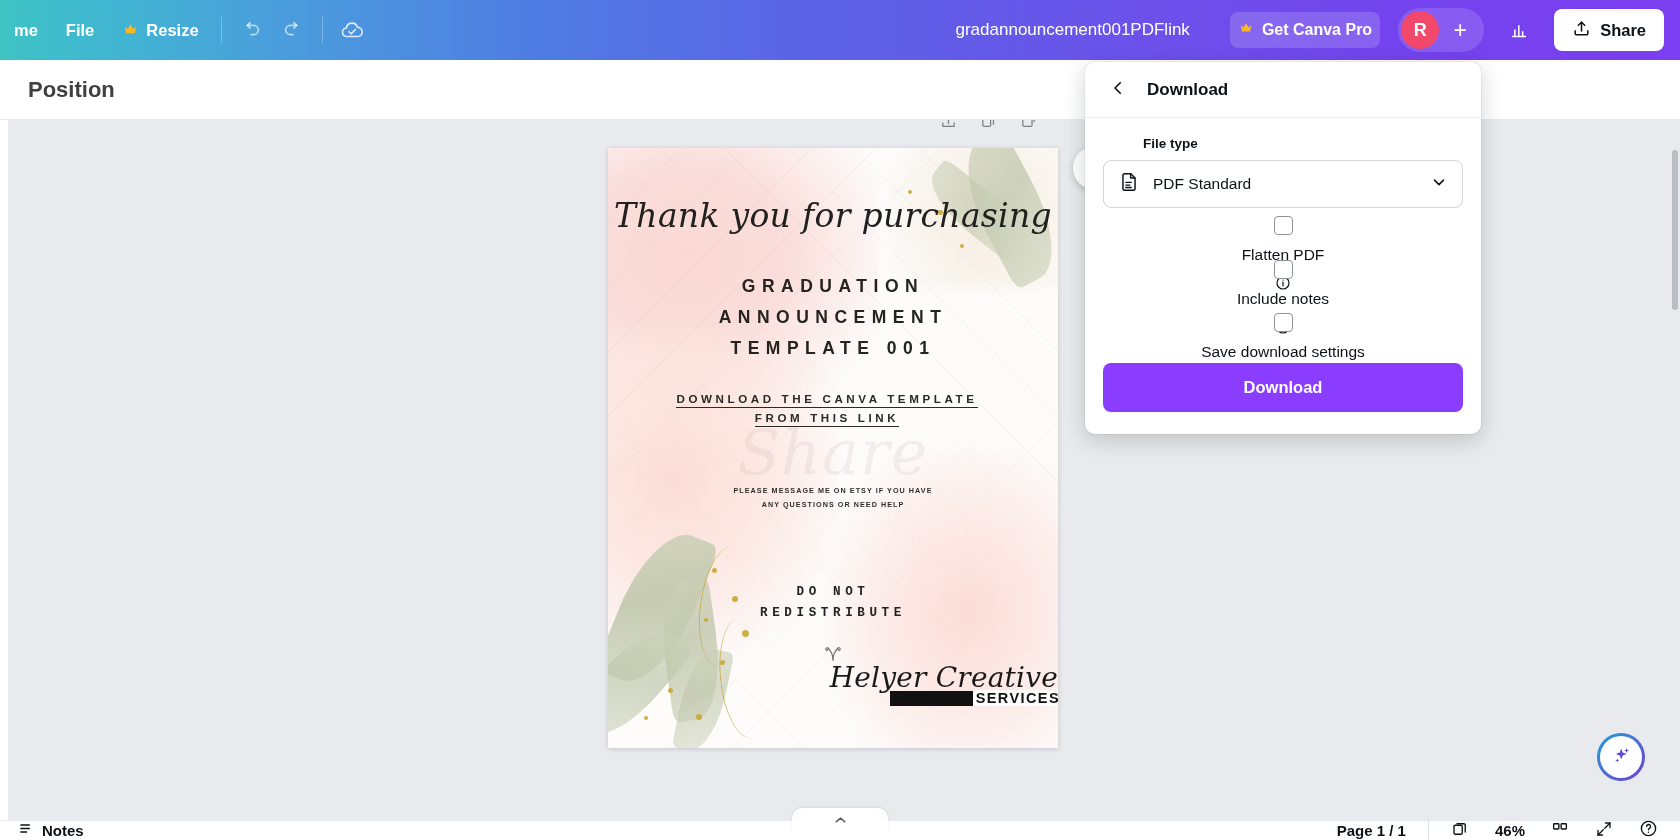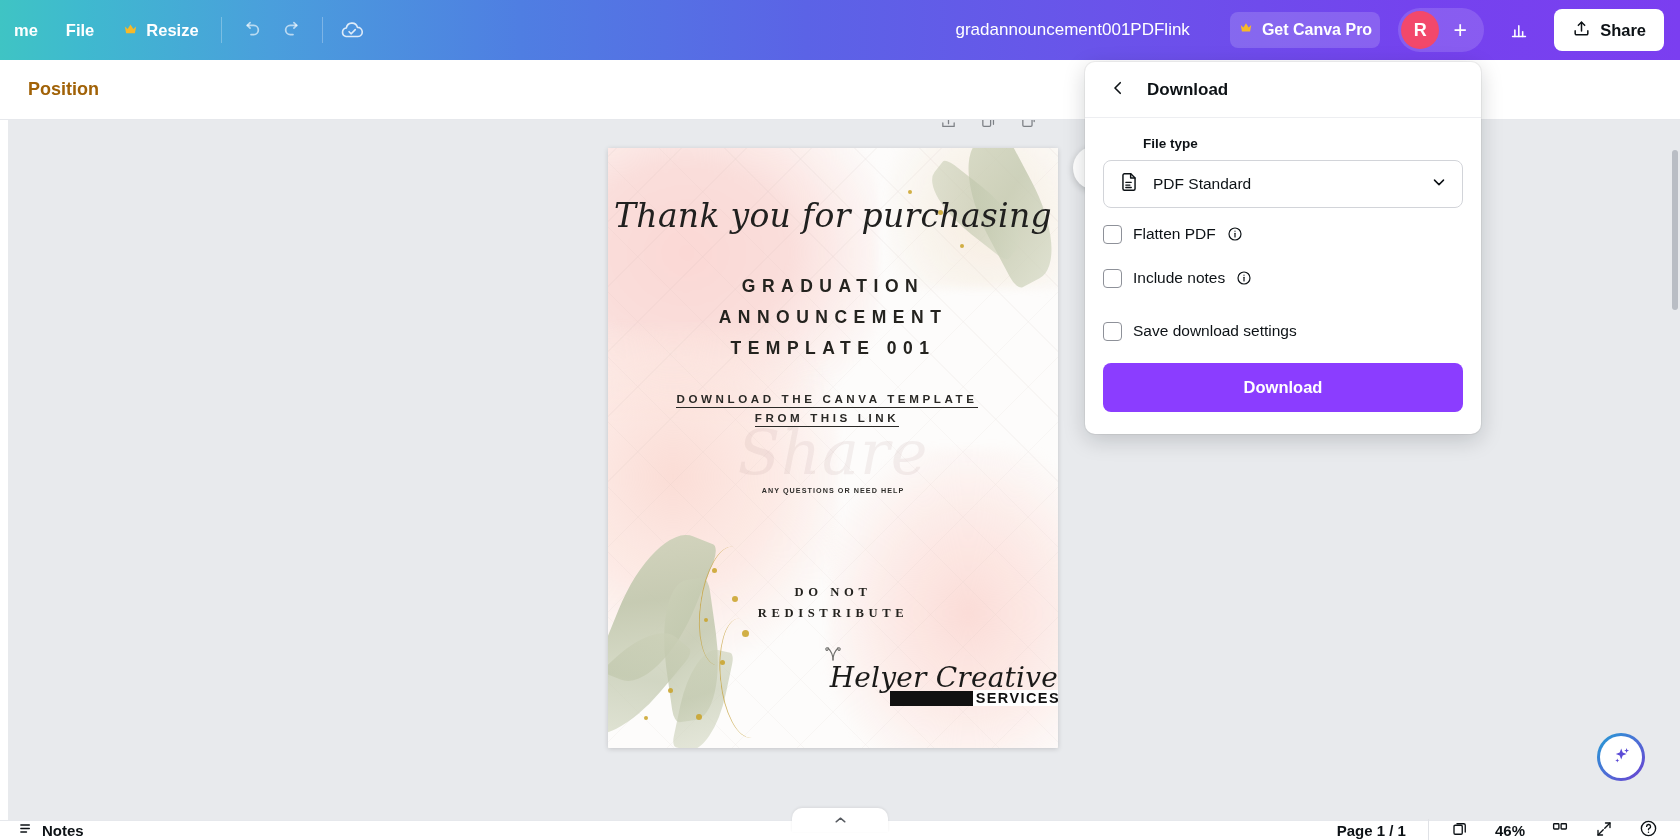--- a/index.html
+++ b/index.html
@@ -61,21 +61,21 @@
     display: flex; align-items: center; gap: 9px; cursor: pointer; white-space: nowrap;
   }
 
   
   .posbar {
     position: absolute; top: 60px; left: 0; width: 1680px; height: 60px;
     background: #ffffff; border-bottom: 1px solid #e6e8ec;
     display: flex; align-items: center; z-index: 30;
   }
   .pos-btn {
-    margin-left: 14px; font-size: 18px; font-weight: 600; color: #a16207;
+    margin-left: 14px; font-size: 22px; font-weight: 600; color: #404040;
     padding: 9px 14px; border-radius: 7px; cursor: pointer;
   }
 
   
   .workspace {
     position: absolute; top: 120px; left: 0; width: 1680px; height: 700px;
     background: #e8eaed; overflow: hidden;
   }
   .left-rail {
     position: absolute; top: 0; left: 0; width: 8px; height: 700px; background: #ffffff;
@@ -170,21 +170,21 @@
     font-size: 11.6px; letter-spacing: 3.6px; color: #2a2926; line-height: 18.5px;
   }
   .link-block span { border-bottom: 1.2px solid #2a2926; padding-bottom: 2px; }
   .note-block {
     position: absolute; left: 0; right: 0; top: 336px; text-align: center;
     font-family: "Liberation Sans", sans-serif; font-weight: 700;
     font-size: 7.2px; letter-spacing: 1.05px; color: #2f2e2b; line-height: 14px;
   }
   .dnr-block {
     position: absolute; left: 0; right: 0; top: 434px; text-align: center;
-    font-family: Liberation Serif, serif; font-weight: 700;
+    font-family: Liberation Mono, monospace; font-weight: 700;
     font-size: 12.6px; letter-spacing: 4.6px; color: #24231f; line-height: 21px;
   }
   .logo-wrap { position: absolute; left: 0; right: 0; top: 495px; text-align: right; }
   .logo-script {
     font-family: "DejaVu Serif", serif; font-style: italic; font-weight: 400;
     font-size: 28px; color: #1a1a19; letter-spacing: 0.2px; line-height: 1.05;
   }
   .logo-bar {
     display: inline-block; position: relative; margin-top: -5px;
     background: #111111; height: 15px; width: 168px;
@@ -229,21 +229,21 @@
   .dl-title { font-size: 17px; font-weight: 700; color: #0d1216; }
   .dl-body { padding: 18px 18px 22px 18px; }
   .dl-label { font-size: 13.5px; font-weight: 700; color: #0d1216; margin-bottom: 9px; padding-left: 40px; }
   .dl-select {
     height: 48px; border: 1px solid #d2d4d9; border-radius: 8px;
     display: flex; align-items: center; padding: 0 14px; gap: 13px; cursor: pointer;
     background: #ffffff;
   }
   .dl-select-text { flex: 1; font-size: 15.5px; color: #0d1216; }
   .dl-check-row {
-    display: flex; align-items: center; gap: 11px; height: 36px; margin-top: 8px; cursor: pointer;
+    display: flex; align-items: center; gap: 11px; height: 36px; margin-top: 8px; cursor: pointer; flex-direction: column;
   }
   .cbox {
     width: 19px; height: 19px; border: 1.6px solid #8e9199; border-radius: 4px;
     background: #ffffff; flex: 0 0 auto;
   }
   .cbox-label { font-size: 15.5px; color: #0d1216; }
   .info-i { width: 16px; height: 16px; display: block; }
   .dl-gap { height: 9px; }
   .dl-btn {
     margin-top: 14px; height: 49px; background: #8b3dff; color: #ffffff;
@@ -450,20 +450,21 @@
           <div>ANNOUNCEMENT</div>
           <div>TEMPLATE 001</div>
         </div>
 
         <div class="link-block">
           <div><span>DOWNLOAD THE CANVA TEMPLATE</span></div>
           <div><span>FROM THIS LINK</span></div>
         </div>
 
         <div class="note-block">
+          <div>PLEASE MESSAGE ME ON ETSY IF YOU HAVE</div>
           <div>ANY QUESTIONS OR NEED HELP</div>
         </div>
 
         <div class="dnr-block">
           <div>DO NOT</div>
           <div>REDISTRIBUTE</div>
         </div>
 
         <div class="logo-wrap">
           <div class="logo-sprig">

